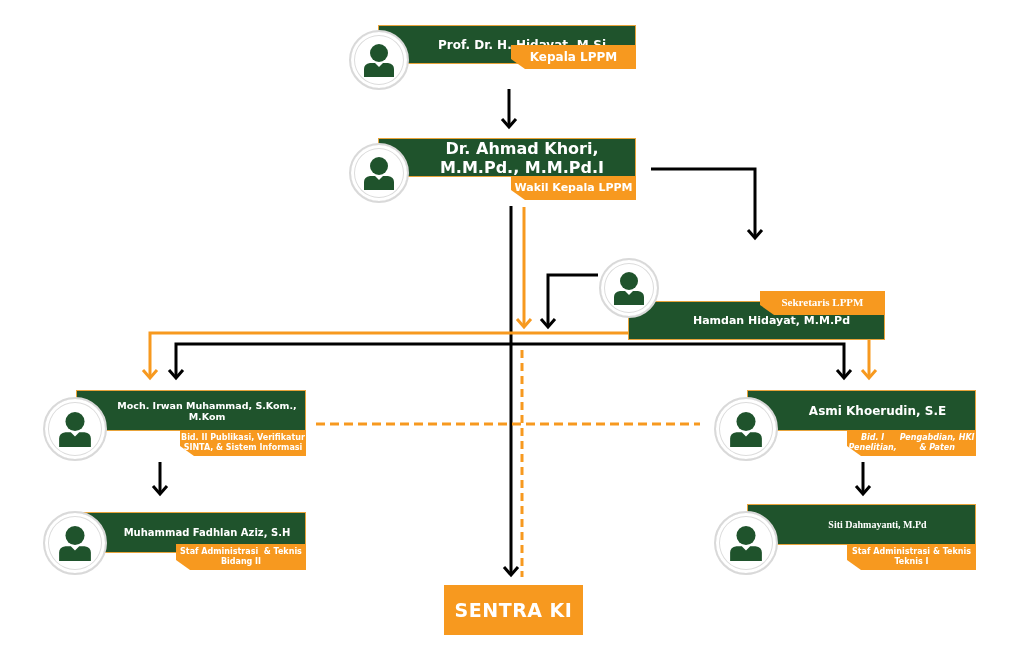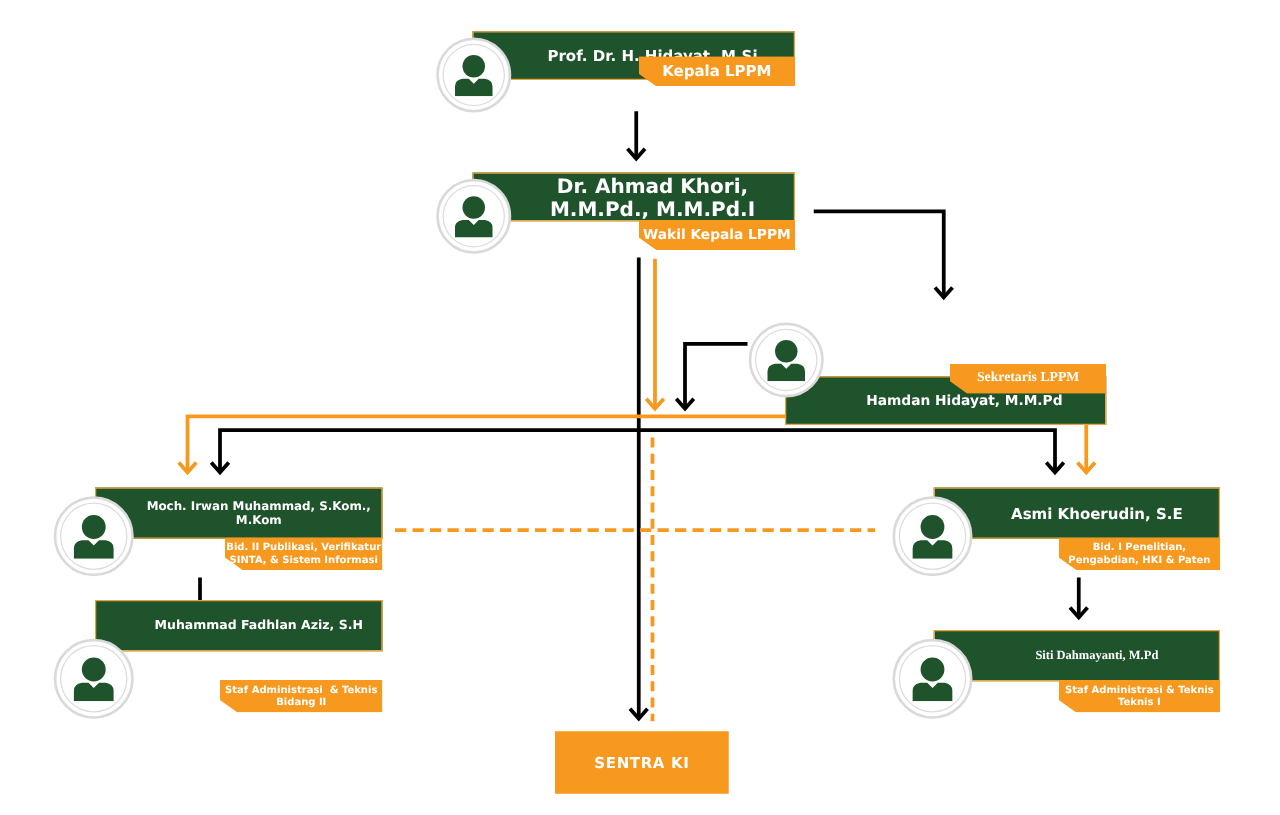--- a/index.html
+++ b/index.html
@@ -18,21 +18,21 @@
     box-sizing: border-box; clip-path: polygon(0 0, 100% 0, 100% 100%, 14px 100%, 0 calc(100% - 10px));
     line-height: 1.2;
   }
   .node .avatar {
     position: absolute; border-radius: 50%; background: #ffffff;
     border: 2px solid #d9d9d9; box-shadow: inset 0 0 0 3px #ffffff, inset 0 0 0 4px #dcdcdc;
     box-sizing: border-box; display: flex; align-items: center; justify-content: center;
   }
   .sentra {
     position: absolute; left: 444px; top: 585px; width: 139px; height: 50px;
-    background: #f7991f; color: #ffffff; font-weight: bold; font-size: 12px;
+    background: #f7991f; color: #ffffff; font-weight: bold; font-size: 19px;
     display: flex; align-items: center; justify-content: center; letter-spacing: 0.5px;
   }
 </style>
 </head>
 <body>
 
 <svg id="connectors" viewBox="0 0 1024 652">
   <defs>
     <marker id="arrowBlack" markerWidth="10" markerHeight="10" refX="5" refY="7" orient="auto" markerUnits="userSpaceOnUse">
       <path d="M0,2 L5,8 L10,2" fill="none" stroke="#000" stroke-width="2.5"></path>
@@ -152,34 +152,34 @@
         <circle cx="16" cy="10" r="9" fill="#1f532c"></circle>
         <path d="M1,34 L1,26 Q1,21 7,20 L12,20 L16,24 L20,20 L25,20 Q31,21 31,26 L31,34 Z" fill="#1f532c"></path>
       </svg>
   </div>
 </div>
 
 <div class="node">
   <div class="name-bar" style="left:747px;top:390px;width:229px;height:41px;font-size:12px;padding-left:32px;">
     <span>Asmi Khoerudin, S.E</span>
   </div>
-  <div class="role-tab" style="left:847px;top:430px;width:129px;height:26px;font-size:8px;flex-direction:column;">
+  <div class="role-tab" style="left:847px;top:430px;width:129px;height:26px;font-size:8px;flex-direction:row;font-style:italic;">
     <span>Bid. I Penelitian,</span>
     <span>Pengabdian, HKI &amp; Paten</span>
   </div>
   <div class="avatar" style="left:714px;top:397px;width:64px;height:64px;">
     <svg width="34" height="36" viewBox="0 0 32 34">
         <circle cx="16" cy="10" r="9" fill="#1f532c"></circle>
         <path d="M1,34 L1,26 Q1,21 7,20 L12,20 L16,24 L20,20 L25,20 Q31,21 31,26 L31,34 Z" fill="#1f532c"></path>
       </svg>
   </div>
 </div>
 
 <div class="node">
-  <div class="name-bar" style="left:76px;top:480px;width:230px;height:41px;font-size:10px;padding-left:32px;">
+  <div class="name-bar" style="left:76px;top:512px;width:230px;height:41px;font-size:10px;padding-left:32px;">
     <span>Muhammad Fadhlan Aziz, S.H</span>
   </div>
   <div class="role-tab" style="left:176px;top:544px;width:130px;height:26px;font-size:8px;flex-direction:column;">
     <span style="white-space:pre;">Staf Administrasi  &amp; Teknis</span>
     <span>Bidang II</span>
   </div>
   <div class="avatar" style="left:43px;top:511px;width:64px;height:64px;">
     <svg width="34" height="36" viewBox="0 0 32 34">
         <circle cx="16" cy="10" r="9" fill="#1f532c"></circle>
         <path d="M1,34 L1,26 Q1,21 7,20 L12,20 L16,24 L20,20 L25,20 Q31,21 31,26 L31,34 Z" fill="#1f532c"></path>

